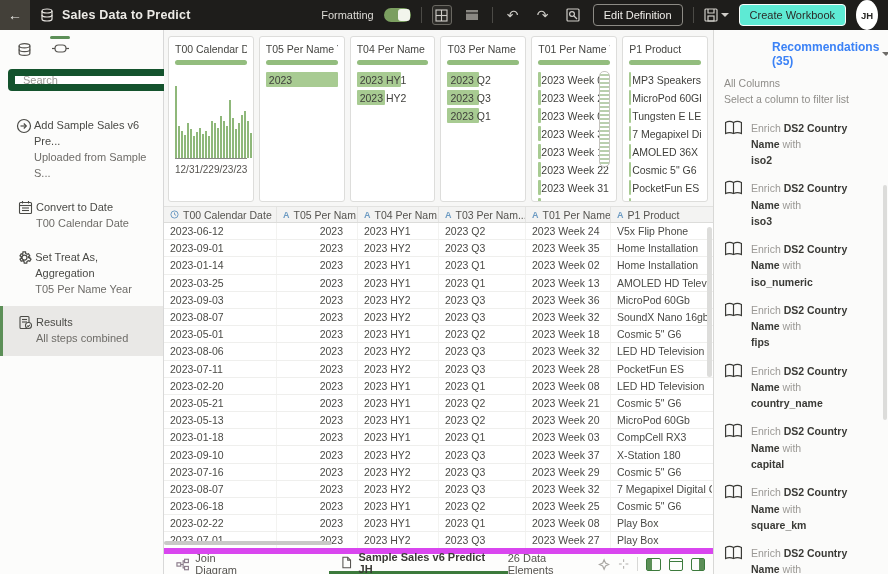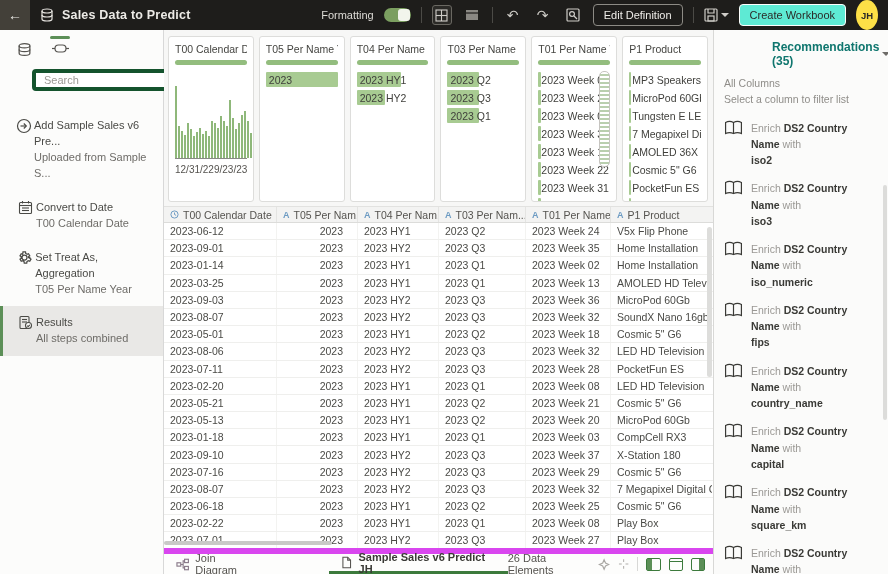--- a/index.html
+++ b/index.html
@@ -19,36 +19,36 @@
     background:#f2f5ec; }
   .tb-sep { width:1px; height:16px; background:#4b4a46; }
   .tb-icon { width:20px; height:20px; display:flex; align-items:center; justify-content:center;
     color:#cfcdc8; font-size:14px; cursor:pointer; }
   .tb-icon.selected { border:1px solid #6a6862; border-radius:3px; background:#2b2a27; }
   .tb-btn { border:1px solid #8d8b85; border-radius:4px; background:transparent; color:#efede9;
     font-size:11px; padding:4px 10px; cursor:pointer; font-family:inherit; }
   .tb-btn.primary { background:#5eead4; color:#2b2a27; border-color:#fdfdfc; }
   .caret-down { display:inline-block; width:0; height:0; border-left:4px solid transparent;
     border-right:4px solid transparent; border-top:4px solid #cfcdc8; margin-left:3px; }
-  .avatar { width:22px; height:30px; border-radius:50%; background:#fde047; color:#2b2a27;
+  .avatar { width:22px; height:30px; border-radius:50%; background:#ffffff; color:#2b2a27;
     font-size:9.5px; font-weight:bold; display:flex; align-items:center; justify-content:center; cursor:pointer; }
 
   
   .app { display:flex; height:544px; }
 
   
   .sidebar { width:164px; border-right:1px solid #d8d8d8; background:#fcfcfb; display:flex;
     flex-direction:column; position:relative; }
   .side-tabs { display:flex; gap:16px; padding:6px 0 4px 14px; }
   .side-tab { display:flex; flex-direction:column; align-items:center; cursor:pointer; }
   .side-tab .ind { height:3px; width:20px; border-radius:2px; margin-bottom:3px; background:transparent; }
   .side-tab.active .ind { background:#5c8f57; }
   .search-row { display:flex; align-items:center; padding:8px 8px 4px 8px; gap:8px; }
-  .search-input { flex:1; height:22px; border:4px solid #14532d; border-radius:4px; font-size:11px;
-    padding:0 8px; color:#6f6d68; background:#fff; font-family:inherit;margin-left:24px; }
+  .search-input { flex:1; height:22px; border:7px solid #14532d; border-radius:4px; font-size:11px;
+    padding:0 8px; color:#6f6d68; background:#fff; font-family:inherit; }
   .search-input::placeholder { color:#9b9994; }
   .steps { margin-top:14px; }
   .step { display:flex; gap:1px; padding:9px 8px 9px 12px; cursor:pointer; border-left:3px solid transparent; }
   .step.selected { background:#e9e8e6; border-left-color:#5c8f57; }
   .step-icon { width:20px; display:flex; justify-content:center; color:#4a4a4a; }
   .step-text .t1 { font-size:11px; color:#4a4a46; line-height:1.45; }
   .step-text .t2 { font-size:11px; color:#6e6c68; line-height:1.45; }
   .side-empty { position:absolute; top:440px; left:0; right:0; text-align:center; font-size:11.5px;
     color:#908e8a; line-height:1.5; padding:0 18px; }
 
@@ -105,21 +105,21 @@
   .layout-icon .fill { position:absolute; background:#5c8f57; }
   .layout-icon.left .fill { left:0; top:0; bottom:0; width:5px; }
   .layout-icon.top .fill { left:0; right:0; top:0; height:3px; background:transparent;
     border-bottom:1.5px solid #3c7a3c; }
   .layout-icon.right .fill { right:0; top:0; bottom:0; width:5px; }
 
   
   .rightpanel { width:175px; border-left:1px solid #d8d8d6; background:#fbfbfa; padding:10px 10px 0 10px;
     position:relative; overflow:hidden; }
   .rec-header { display:flex; align-items:center; justify-content:space-between; }
-  .rec-title { font-size:12px; font-weight:bold; color:#0f766e;padding-left:48px; }
+  .rec-title { font-size:12px; font-weight:bold; color:#3b82f6;padding-left:48px; }
   .rec-sub { font-size:10.5px; color:#8f8d89; line-height:1.5; margin-top:8px; }
   .rec-list { margin-top:12px; }
   .rec-item { display:flex; gap:8px; margin-bottom:12px; cursor:pointer; }
   .rec-text { font-size:10.5px; color:#9a9894; line-height:1.55; }
   .rec-text b { color:#3a3a36; }
   .rp-scroll { position:absolute; right:1px; top:155px; width:4px; height:235px; border-radius:2px;
     background:#dcdcda; }
 
   svg { display:block; }
 </style>

